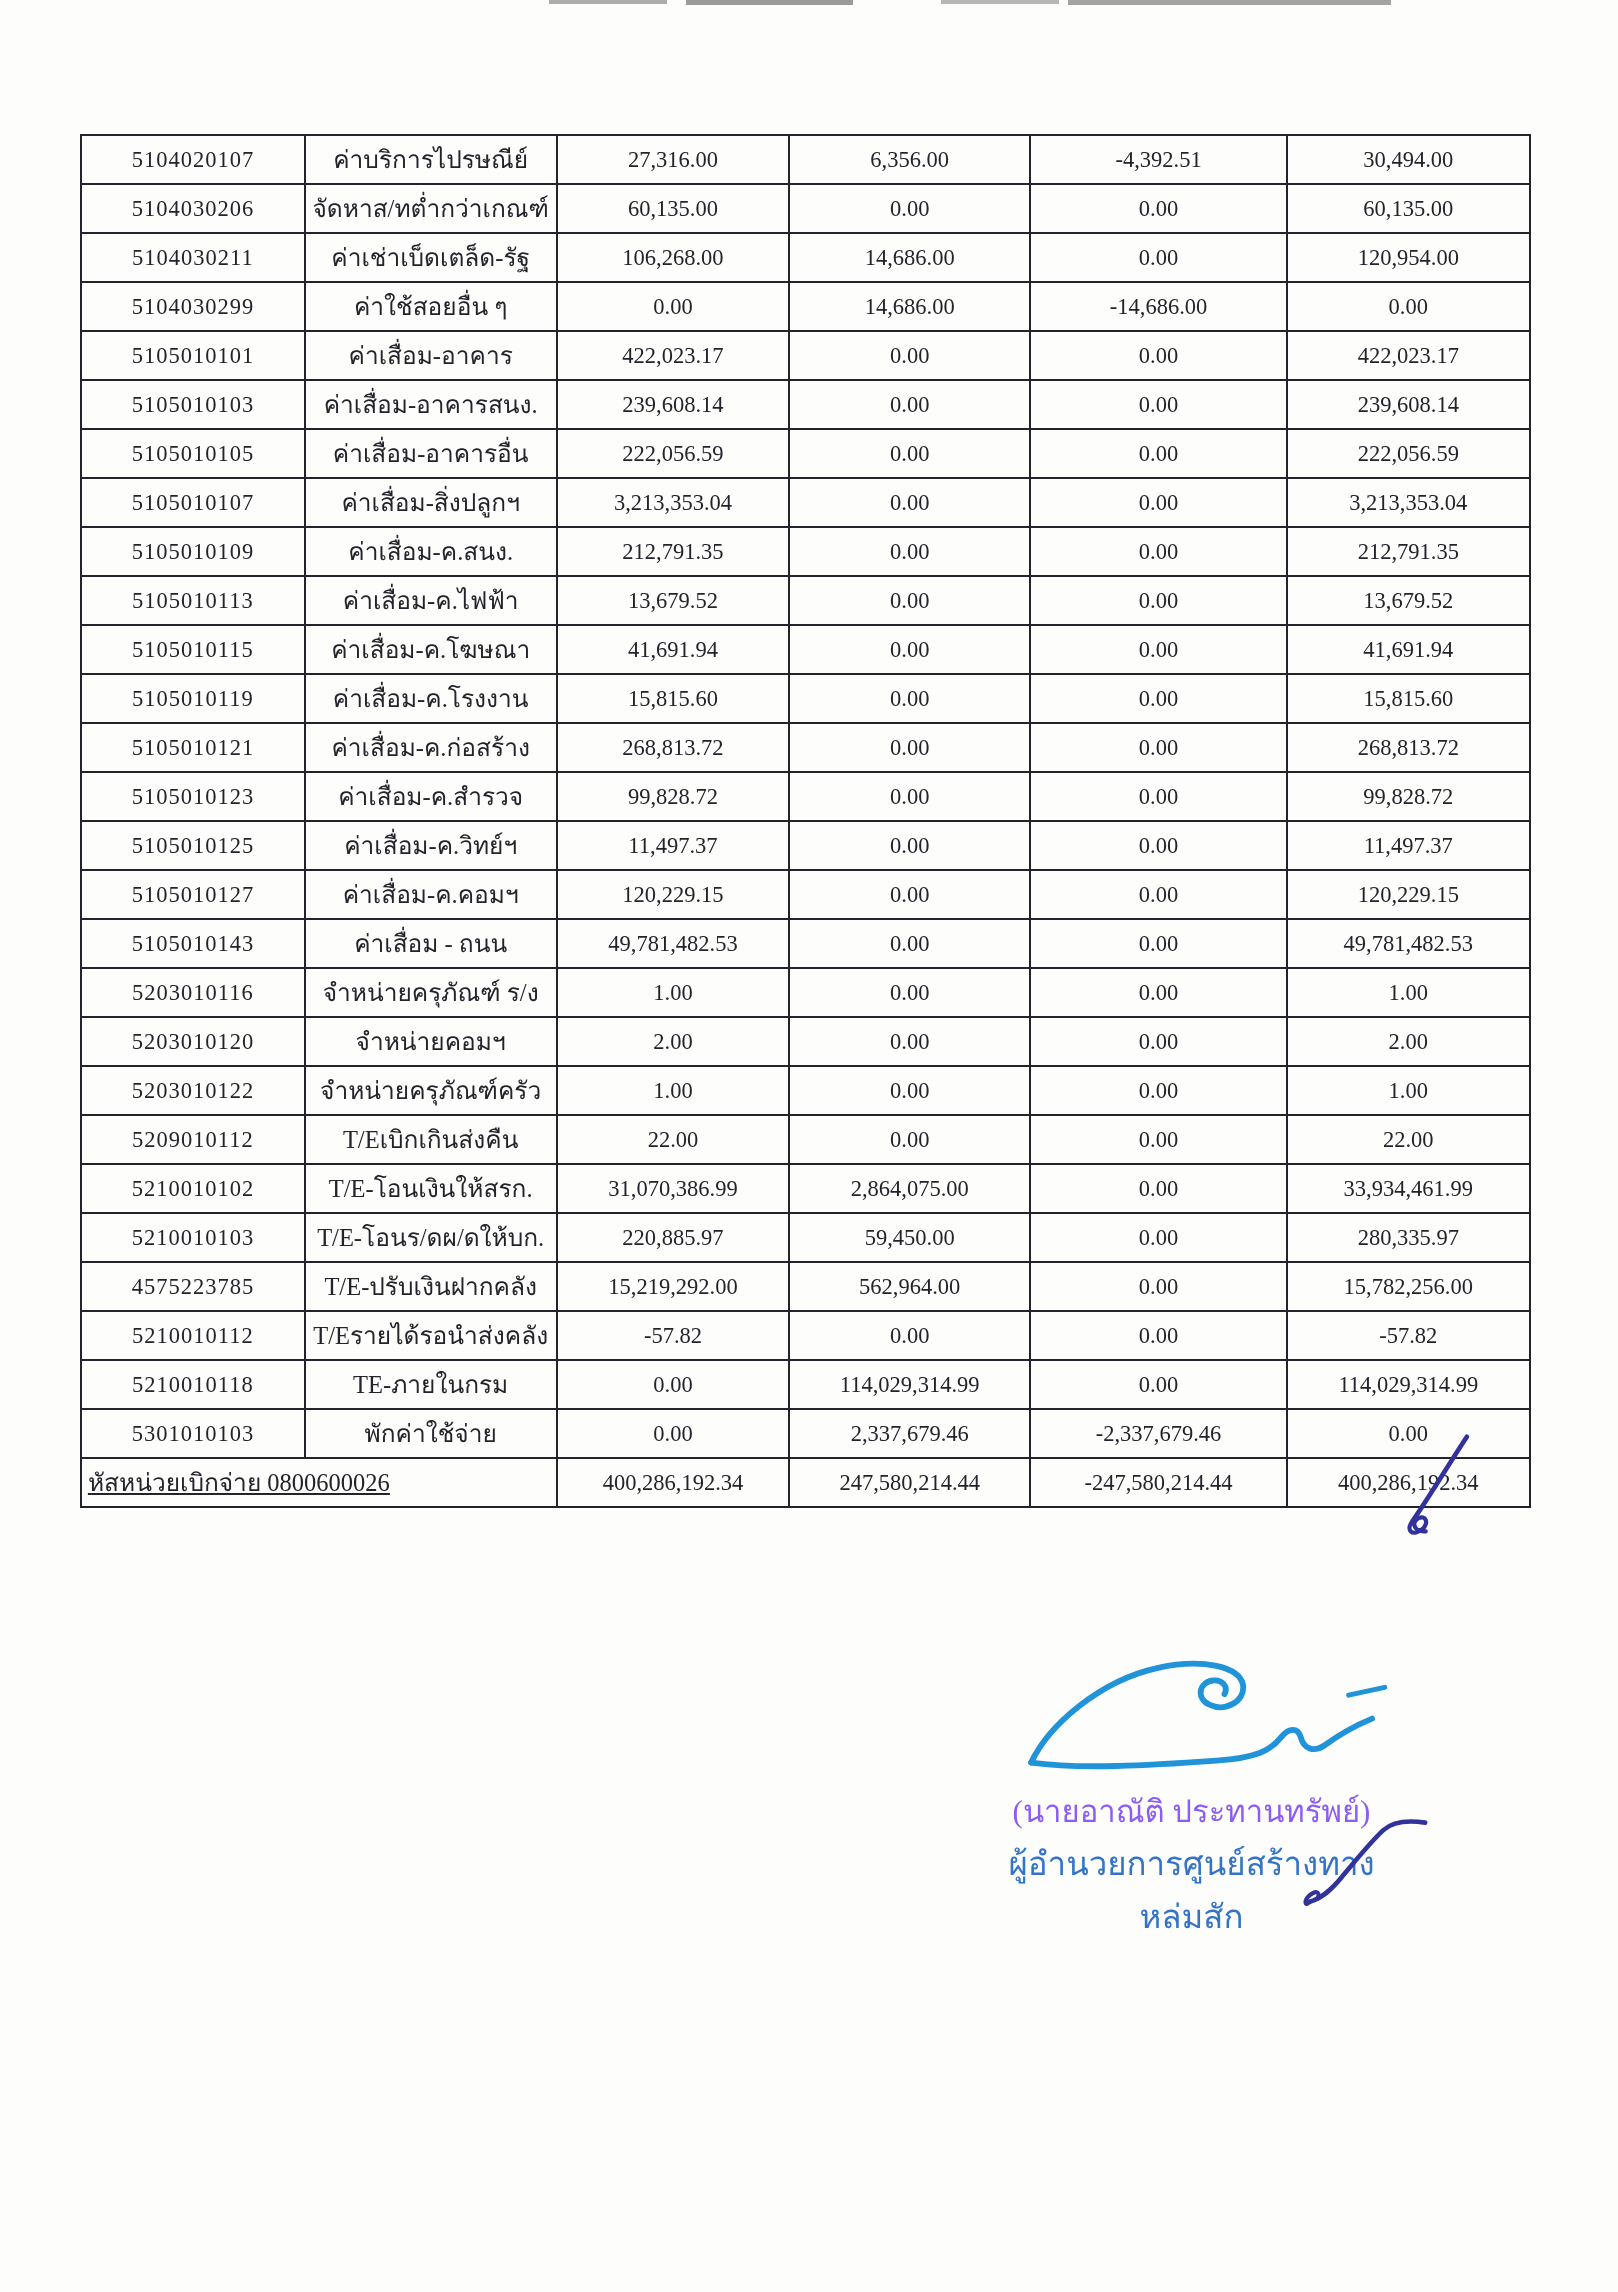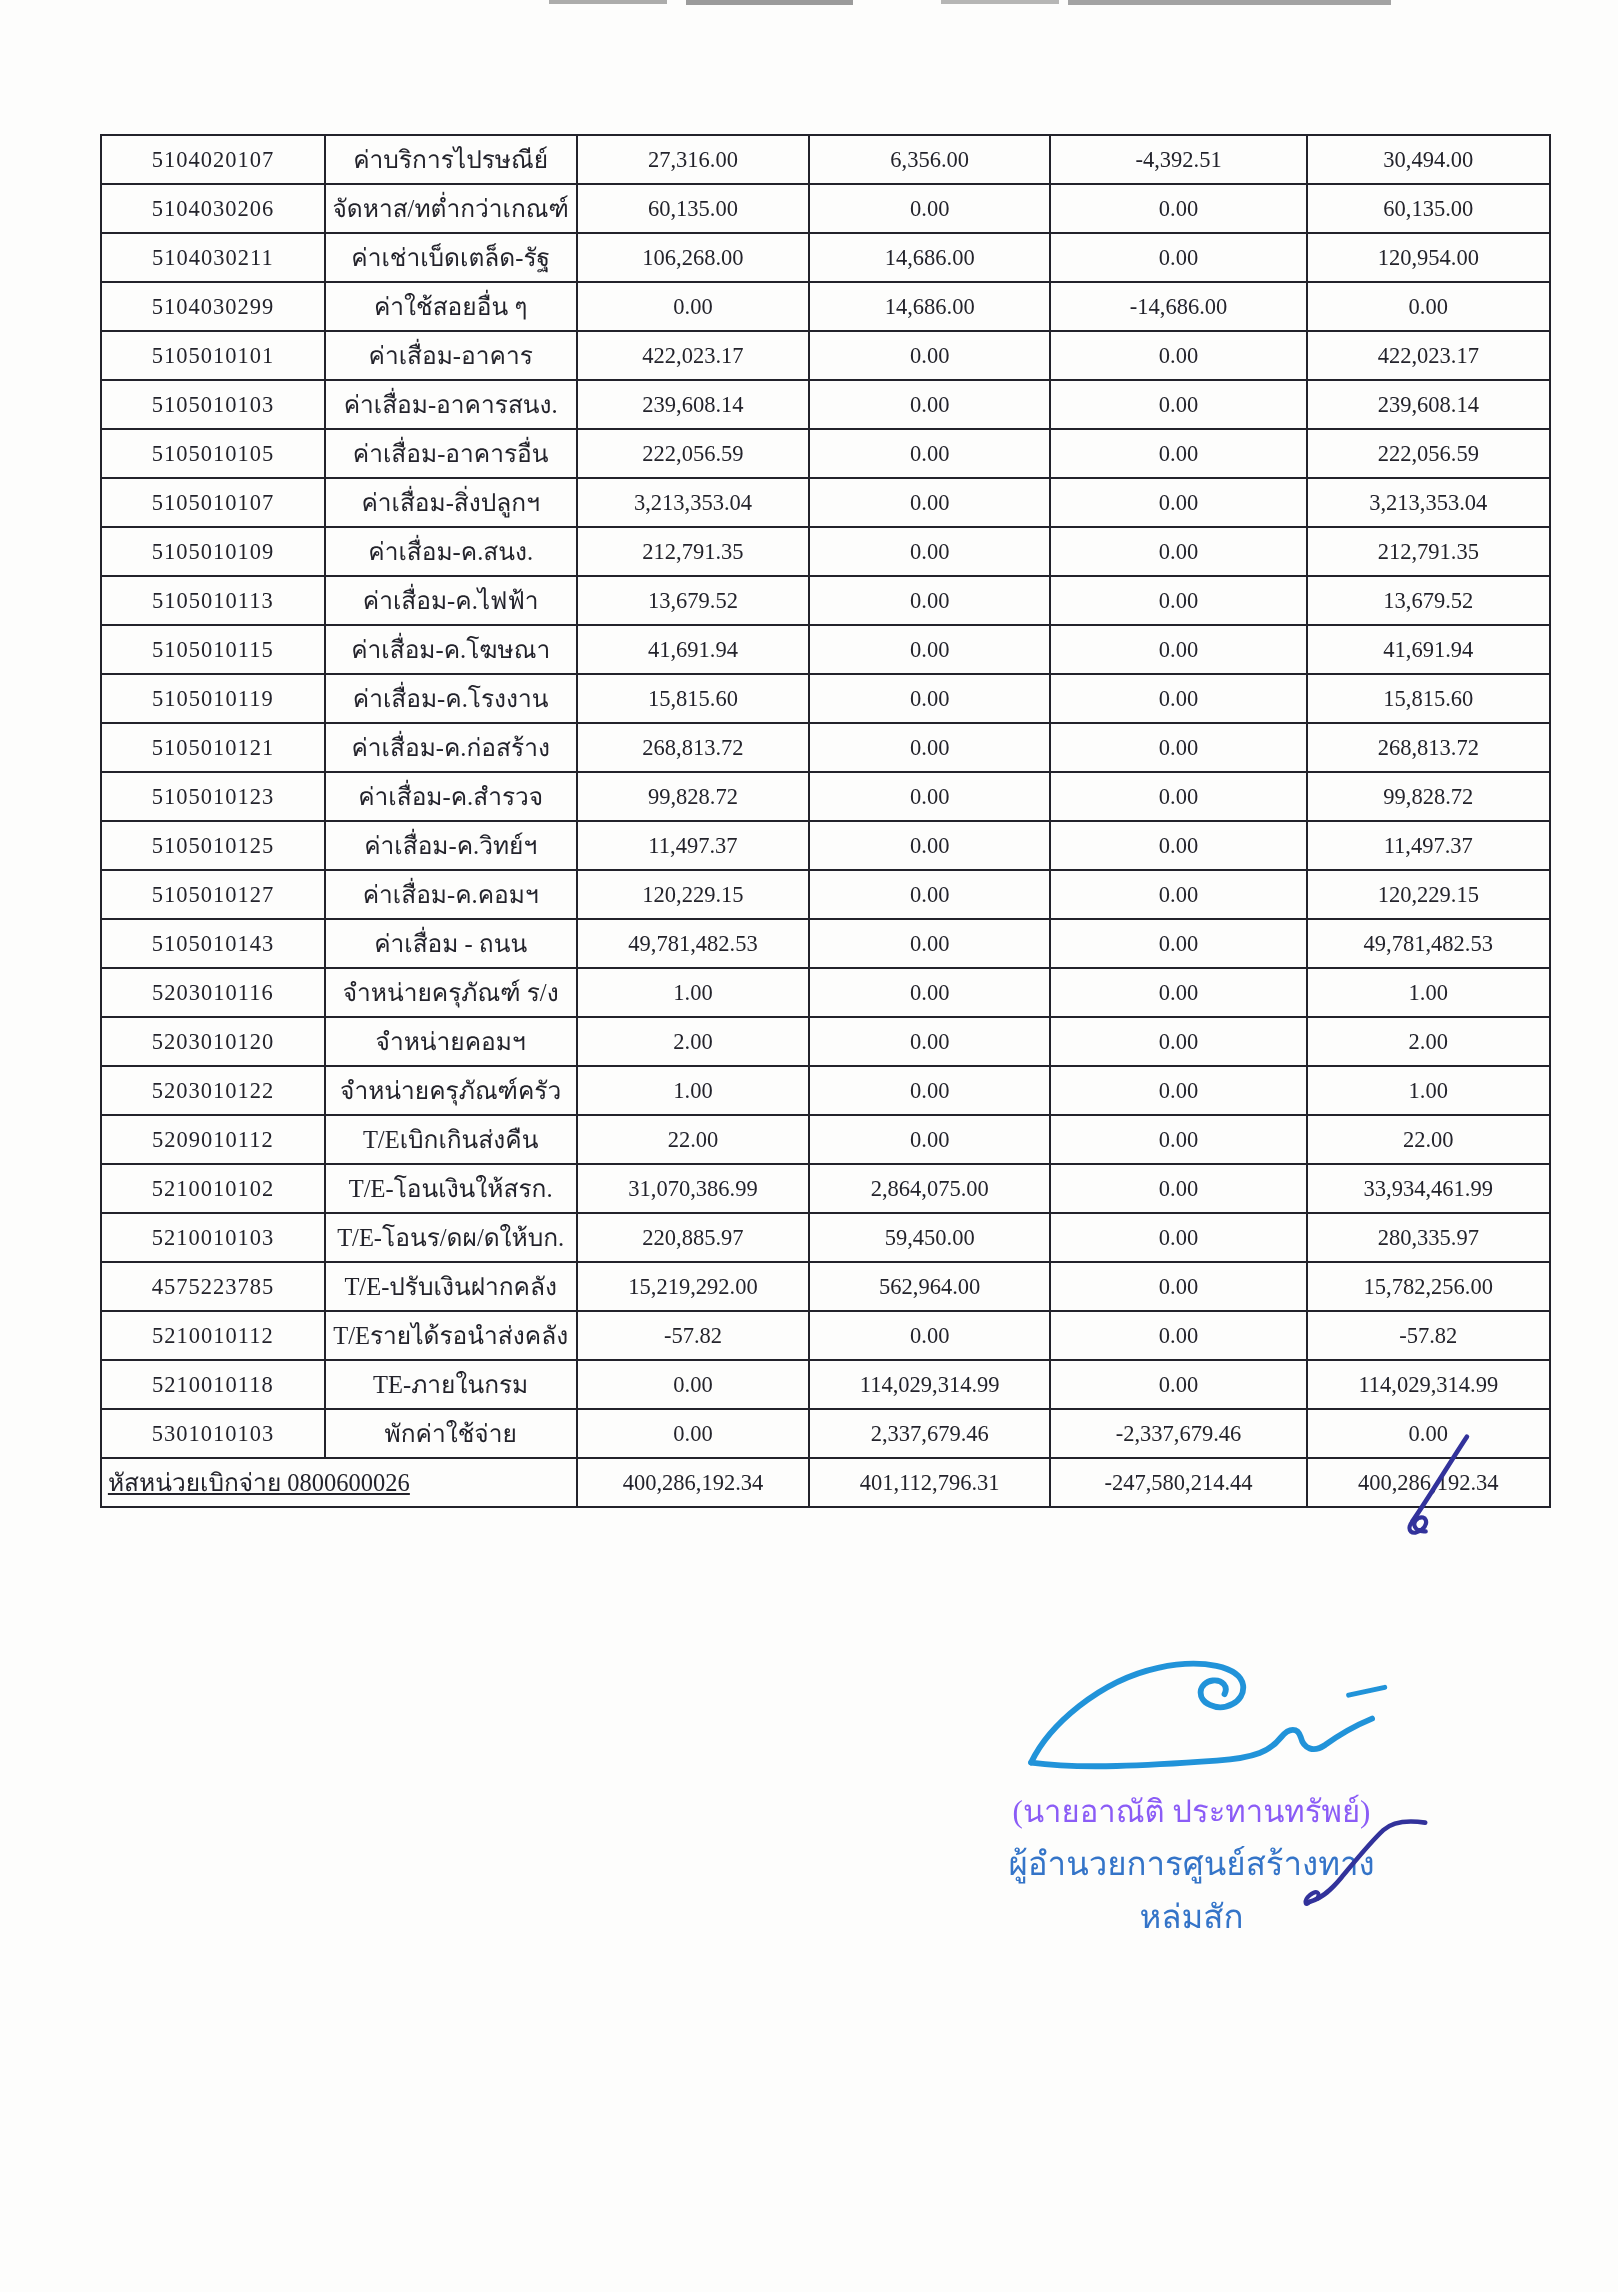--- a/index.html
+++ b/index.html
@@ -8,21 +8,21 @@
     width:1618px;height:2293px;
     background:#fdfdfc;
     overflow:hidden;
     font-family:"Liberation Serif","DejaVu Serif",serif;
     color:#23232b;
   }
   
   .scan-artifact{position:absolute;top:0;background:#4a4a4a;}
 
   
-  .ledger-wrap{position:absolute;left:100px;top:134px;}
+  .ledger-wrap{position:absolute;left:80px;top:134px;}
   table.ledger{
     border-collapse:collapse;
     table-layout:fixed;
     width:1366px;
     background:transparent;
   }
   table.ledger td{
     border:2px solid #23232b;
     padding:0 5.9px;
     vertical-align:middle;
@@ -303,21 +303,21 @@
     <td class="c-num w3">0.00</td>
     <td class="c-num w4">2,337,679.46</td>
     <td class="c-num w5">-2,337,679.46</td>
     <td class="c-num w6">0.00</td>
   </tr>
 </tbody>
       <tfoot>
         <tr>
           <td class="footer-label" colspan="2">หัสหน่วยเบิกจ่าย 0800600026</td>
           <td class="c-num w3">400,286,192.34</td>
-          <td class="c-num w4">401,112,796.31</td>
+          <td class="c-num w4">247,580,214.44</td>
           <td class="c-num w5">-247,580,214.44</td>
           <td class="c-num w6">400,286,192.34</td>
         </tr>
       </tfoot>
     </table>
   </div>
 
   <svg class="footer-tick" viewBox="0 0 90 110">
     <path d="M78,4 C62,28 38,68 20,94" fill="none" stroke="#32329b" stroke-width="5" stroke-linecap="round"></path>
     <path d="M20,94 C12,104 20,111 30,103 C38,96 34,87 26,91 C18,96 22,106 34,105" fill="none" stroke="#32329b" stroke-width="4.5" stroke-linecap="round"></path>

